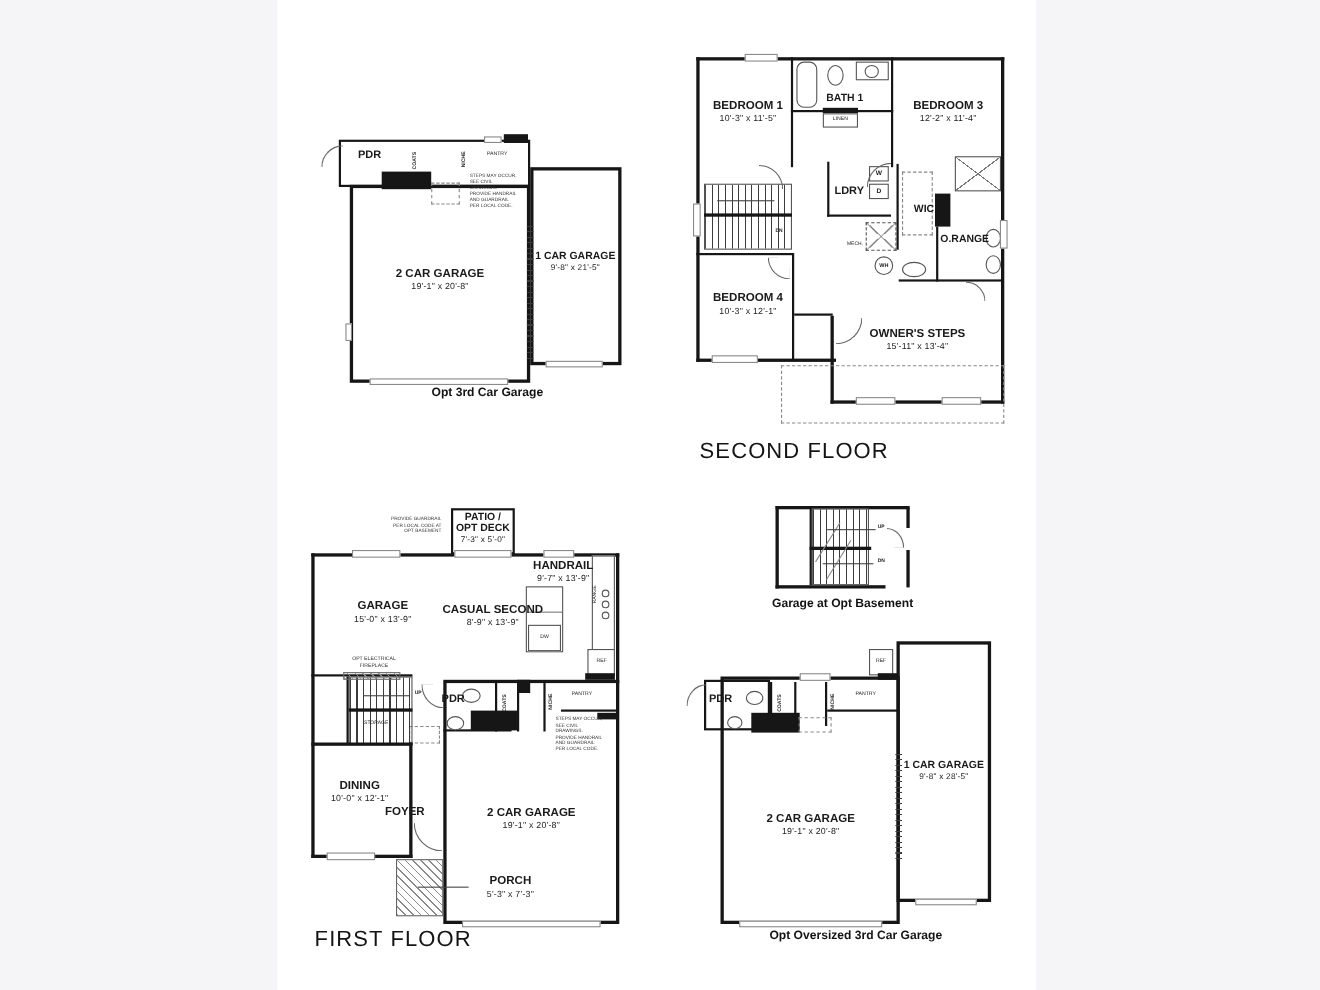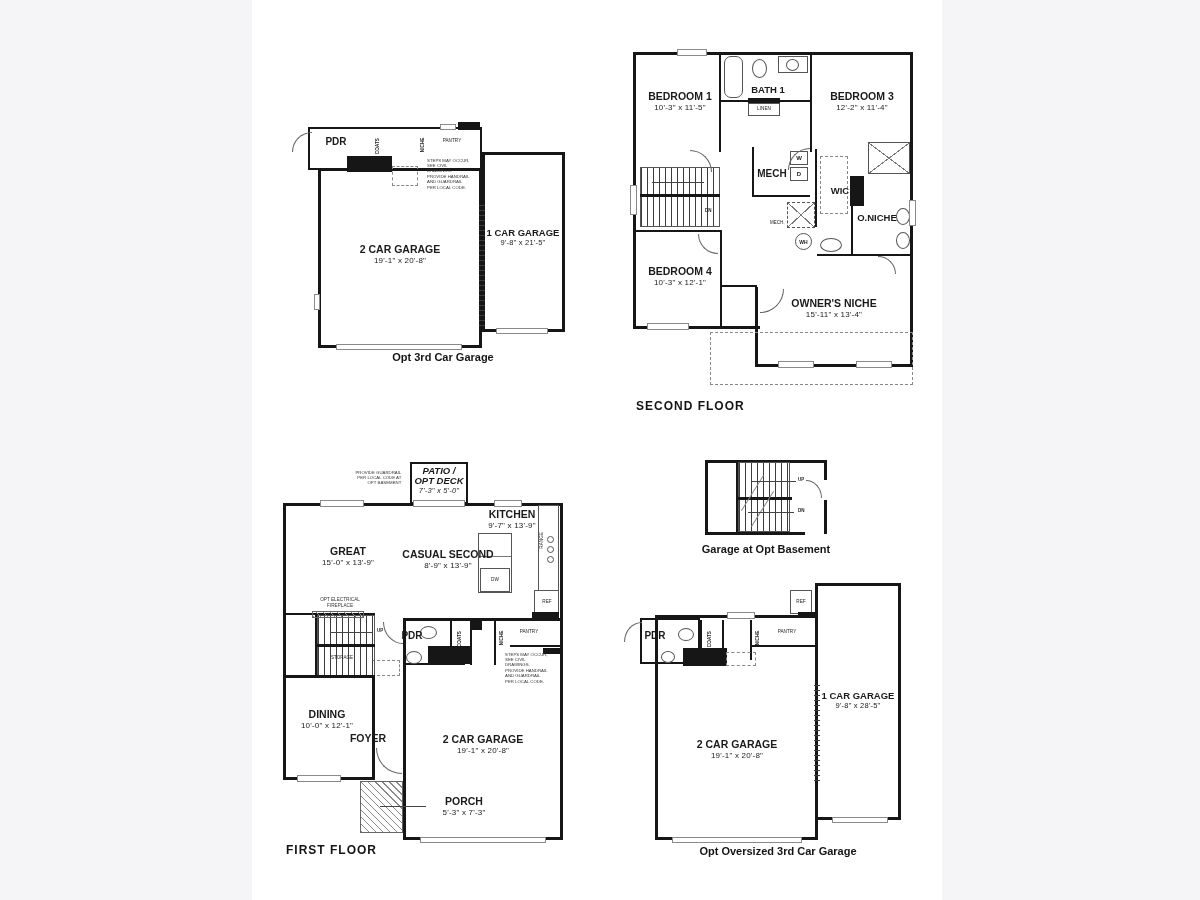--- a/index.html
+++ b/index.html
@@ -24,32 +24,32 @@
   .arc-tl { position:absolute; border-left:1px solid #666; border-top:1px solid #666; border-radius:100% 0 0 0; }
   .arc-tr { position:absolute; border-right:1px solid #666; border-top:1px solid #666; border-radius:0 100% 0 0; }
   .arc-bl { position:absolute; border-left:1px solid #666; border-bottom:1px solid #666; border-radius:0 0 0 100%; }
   .arc-br { position:absolute; border-right:1px solid #666; border-bottom:1px solid #666; border-radius:0 0 100% 0; }
   .rot30 { transform:rotate(32deg); }
   
   .rlbl { position:absolute; transform:translateX(-50%); text-align:center; font-weight:bold; color:#1a1a1a; font-size:10.5px; line-height:1.2; white-space:nowrap; }
   .rlbl .d { display:block; font-weight:normal; font-size:8px; letter-spacing:0.2px; }
   .rlbl.sm { font-size:9.5px; }
   .rlbl.sm .d { font-size:7.5px; }
-  .rlbl.wrap { white-space:normal;font-style:italic; }
+  .rlbl.wrap { white-space:normal; }
   .slbl { position:absolute; font-size:6px; font-weight:bold; color:#222; white-space:nowrap; }
   .slbl.xs { transform:scale(.75); transform-origin:0 0; }
   .slbl.cxs{ transform:translateX(-50%) scale(.78); }
   .vtxt { position:absolute; font-size:6px; font-weight:bold; color:#222; writing-mode:vertical-rl; transform:rotate(180deg) scale(.78); transform-origin:center; white-space:nowrap; }
   .note { position:absolute; font-size:6px; font-weight:normal; color:#333; line-height:1.25; transform:scale(.72); transform-origin:0 0; }
   .note.r { text-align:right; }
   .note.cc { text-align:center; transform:translateX(-50%) scale(.78); transform-origin:top center; white-space:normal; }
   .fix { position:absolute; border:1px solid #555; background:#fff; display:flex; align-items:center; justify-content:center; font-size:6px; font-weight:bold; color:#222; }
   .fix.circ { border-radius:50%; }
   .cap { position:absolute; transform:translateX(-50%); font-size:11px; font-weight:bold; color:#141414; white-space:nowrap; }
-  .floor-title { position:absolute; font-size:12px; font-weight:bold; color:#141414; letter-spacing:1px; white-space:nowrap; }
+  .floor-title { position:absolute; font-size:20px; font-weight:normal; color:#141414; letter-spacing:1px; white-space:nowrap; }
   .tub { position:absolute; border:1px solid #555; border-radius:7px; background:#fff; }
 </style>
 </head>
 <body>
 
 <div class="paper"></div>
 
 <div class="box2" style="left:308px;top:127px;width:174px;height:43px"></div>
 <div class="box3" style="left:318px;top:168px;width:164px;height:180px"></div>
 <div class="box3" style="left:482px;top:152px;width:83px;height:180px"></div>
@@ -130,29 +130,29 @@
 <div class="rlbl" style="left:680px;top:90px">
   <span>BEDROOM 1</span>
   <span class="d">10'-3" x 11'-5"</span>
 </div>
 <div class="rlbl sm" style="left:768px;top:84px"><span>BATH 1</span></div>
 <div class="slbl cxs" style="left:764px;top:105px;font-weight:normal">LINEN</div>
 <div class="rlbl" style="left:862px;top:90px">
   <span>BEDROOM 3</span>
   <span class="d">12'-2" x 11'-4"</span>
 </div>
-<div class="rlbl" style="left:772px;top:168px;font-size:10px"><span>MECH</span></div>
+<div class="rlbl" style="left:772px;top:168px;font-size:10px"><span>LDRY</span></div>
 <div class="rlbl sm" style="left:840px;top:185px"><span>WIC</span></div>
-<div class="rlbl sm" style="left:877px;top:212px"><span>O.NICHE</span></div>
+<div class="rlbl sm" style="left:877px;top:212px"><span>O.RANGE</span></div>
 <div class="rlbl" style="left:680px;top:265px">
   <span>BEDROOM 4</span>
   <span class="d">10'-3" x 12'-1"</span>
 </div>
 <div class="rlbl" style="left:834px;top:297px">
-  <span>OWNER'S NICHE</span>
+  <span>OWNER'S STEPS</span>
   <span class="d">15'-11" x 13'-4"</span>
 </div>
 <div class="floor-title" style="left:636px;top:399px">SECOND FLOOR</div>
 
 <div class="box2" style="left:410px;top:462px;width:58px;height:42px"></div>
 <div class="rlbl sm wrap" style="left:439px;top:466px;width:52px;line-height:1.1">
   <span>PATIO / OPT DECK</span>
   <span class="d">7'-3" x 5'-0"</span>
 </div>
 <div class="note r" style="left:348px;top:470px;width:74px">PROVIDE GUARDRAIL PER LOCAL CODE AT OPT BASEMENT</div>
@@ -203,25 +203,25 @@
 <div class="win" style="left:420px;top:837px;width:126px;height:6px"></div>
 <div class="hatchd" style="left:360px;top:781px;width:43px;height:52px"></div>
 <div class="arc-bl" style="left:376px;top:748px;width:26px;height:26px"></div>
 <div class="line" style="left:380px;top:806px;width:46px;height:1px"></div>
 <div class="note" style="left:505px;top:652px;width:60px">STEPS MAY OCCUR, SEE CIVIL DRAWINGS. PROVIDE HANDRAIL AND GUARDRAIL PER LOCAL CODE.</div>
 <div class="vtxt" style="left:456px;top:624px;height:26px">COATS</div>
 <div class="vtxt" style="left:498px;top:622px;height:26px">NICHE</div>
 <div class="slbl cxs" style="left:529px;top:628px;font-weight:normal">PANTRY</div>
 <div class="rlbl" style="left:412px;top:630px;font-size:10px"><span>PDR</span></div>
 <div class="rlbl" style="left:512px;top:508px">
-  <span>KITCHEN</span>
+  <span>HANDRAIL</span>
   <span class="d">9'-7" x 13'-9"</span>
 </div>
 <div class="rlbl" style="left:348px;top:545px">
-  <span>GREAT</span>
+  <span>GARAGE</span>
   <span class="d">15'-0" x 13'-9"</span>
 </div>
 <div class="rlbl" style="left:448px;top:548px">
   <span>CASUAL SECOND</span>
   <span class="d">8'-9" x 13'-9"</span>
 </div>
 <div class="rlbl" style="left:327px;top:708px">
   <span>DINING</span>
   <span class="d">10'-0" x 12'-1"</span>
 </div>

